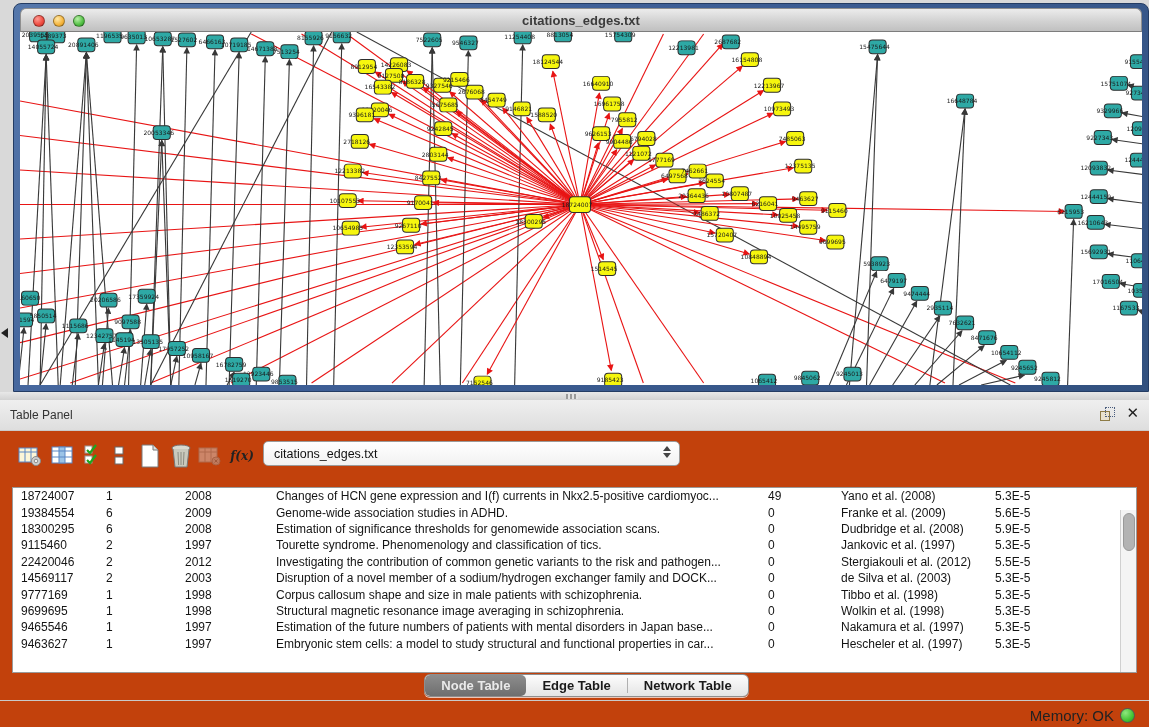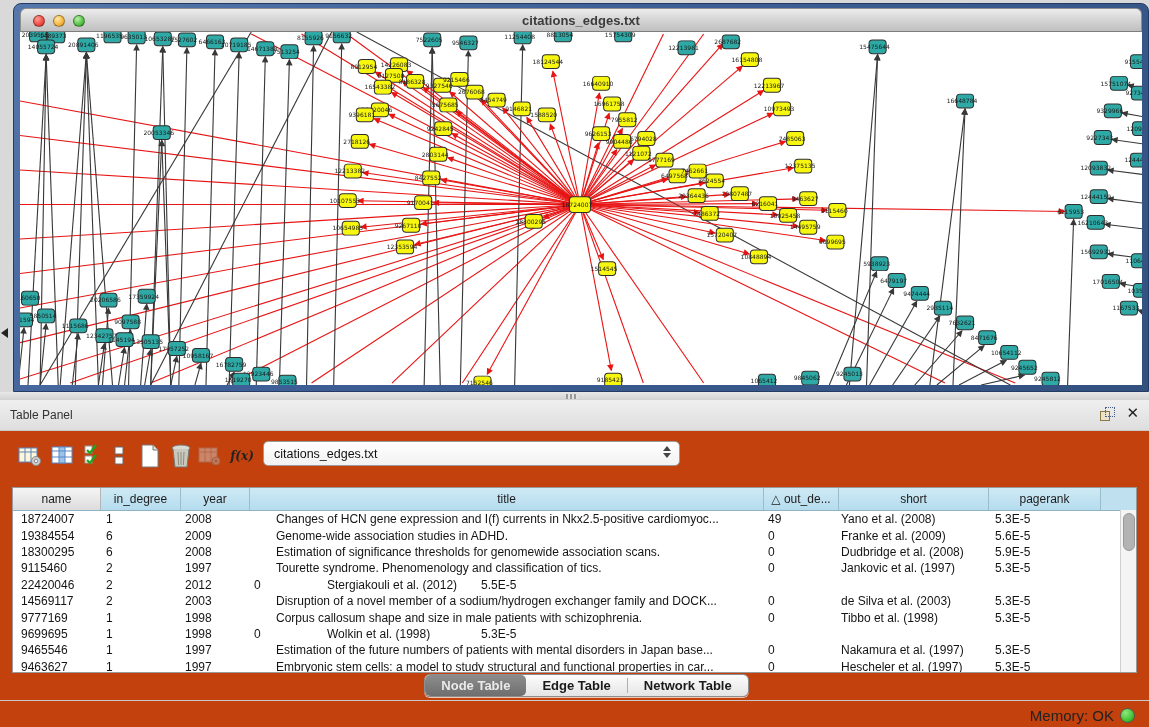--- a/index.html
+++ b/index.html
@@ -572,29 +572,20 @@
       <div class="combo">
         <div class="combo-text">citations_edges.txt</div>
         <div class="combo-arrows">
             <span class="up"></span>
             <span class="dn"></span>
           </div>
       </div>
     </div>
 
     <div class="tbl-wrap">
-      <div class="tbl-head" id="tbl-head">
-          <div class="th namecol" style="width: 88px;">name</div>
-          <div class="th" style="width: 80px;">in_degree</div>
-          <div class="th" style="width: 69px;">year</div>
-          <div class="th" style="width: 514px;">title</div>
-          <div class="th" style="width: 75px;">△ out_de...</div>
-          <div class="th" style="width: 150px;">short</div>
-          <div class="th" style="width: 112px;">pagerank</div>
-        </div>
       <div class="tbl-body" id="tbl-body">
           <div class="tr">
             <div class="td" style="width: 88px; padding-left: 8px;">18724007</div>
             <div class="td" style="width: 80px; padding-left: 5px;">1</div>
             <div class="td" style="width: 69px; padding-left: 4px;">2008</div>
             <div class="td" style="width: 514px; padding-left: 26px;">Changes of HCN gene expression and I(f) currents in Nkx2.5-positive cardiomyoc...</div>
             <div class="td" style="width: 75px; padding-left: 4px;">49</div>
             <div class="td" style="width: 150px; padding-left: 2px;">Yano et al. (2008)</div>
             <div class="td" style="width: 112px; padding-left: 6px;">5.3E-5</div>
           </div>
@@ -622,20 +613,21 @@
             <div class="td" style="width: 69px; padding-left: 4px;">1997</div>
             <div class="td" style="width: 514px; padding-left: 26px;">Tourette syndrome. Phenomenology and classification of tics.</div>
             <div class="td" style="width: 75px; padding-left: 4px;">0</div>
             <div class="td" style="width: 150px; padding-left: 2px;">Jankovic et al. (1997)</div>
             <div class="td" style="width: 112px; padding-left: 6px;">5.3E-5</div>
           </div>
           <div class="tr">
             <div class="td" style="width: 88px; padding-left: 8px;">22420046</div>
             <div class="td" style="width: 80px; padding-left: 5px;">2</div>
             <div class="td" style="width: 69px; padding-left: 4px;">2012</div>
+            <div class="td" style="width: 514px; padding-left: 26px;">Investigating the contribution of common genetic variants to the risk and pathogen...</div>
             <div class="td" style="width: 75px; padding-left: 4px;">0</div>
             <div class="td" style="width: 150px; padding-left: 2px;">Stergiakouli et al. (2012)</div>
             <div class="td" style="width: 112px; padding-left: 6px;">5.5E-5</div>
           </div>
           <div class="tr">
             <div class="td" style="width: 88px; padding-left: 8px;">14569117</div>
             <div class="td" style="width: 80px; padding-left: 5px;">2</div>
             <div class="td" style="width: 69px; padding-left: 4px;">2003</div>
             <div class="td" style="width: 514px; padding-left: 26px;">Disruption of a novel member of a sodium/hydrogen exchanger family and DOCK...</div>
             <div class="td" style="width: 75px; padding-left: 4px;">0</div>
@@ -648,20 +640,21 @@
             <div class="td" style="width: 69px; padding-left: 4px;">1998</div>
             <div class="td" style="width: 514px; padding-left: 26px;">Corpus callosum shape and size in male patients with schizophrenia.</div>
             <div class="td" style="width: 75px; padding-left: 4px;">0</div>
             <div class="td" style="width: 150px; padding-left: 2px;">Tibbo et al. (1998)</div>
             <div class="td" style="width: 112px; padding-left: 6px;">5.3E-5</div>
           </div>
           <div class="tr">
             <div class="td" style="width: 88px; padding-left: 8px;">9699695</div>
             <div class="td" style="width: 80px; padding-left: 5px;">1</div>
             <div class="td" style="width: 69px; padding-left: 4px;">1998</div>
+            <div class="td" style="width: 514px; padding-left: 26px;">Structural magnetic resonance image averaging in schizophrenia.</div>
             <div class="td" style="width: 75px; padding-left: 4px;">0</div>
             <div class="td" style="width: 150px; padding-left: 2px;">Wolkin et al. (1998)</div>
             <div class="td" style="width: 112px; padding-left: 6px;">5.3E-5</div>
           </div>
           <div class="tr">
             <div class="td" style="width: 88px; padding-left: 8px;">9465546</div>
             <div class="td" style="width: 80px; padding-left: 5px;">1</div>
             <div class="td" style="width: 69px; padding-left: 4px;">1997</div>
             <div class="td" style="width: 514px; padding-left: 26px;">Estimation of the future numbers of patients with mental disorders in Japan base...</div>
             <div class="td" style="width: 75px; padding-left: 4px;">0</div>

